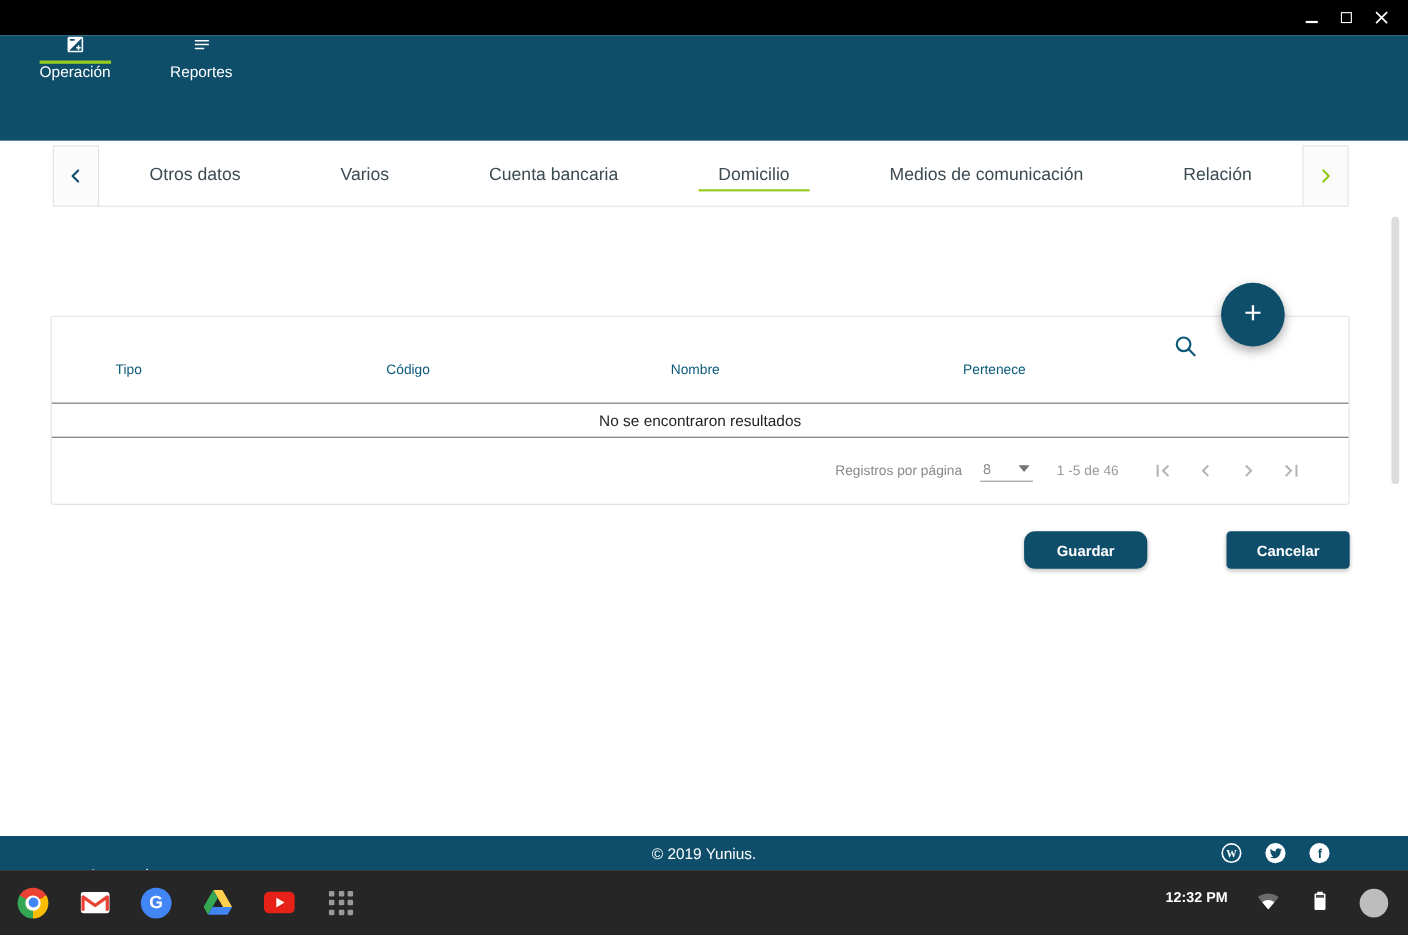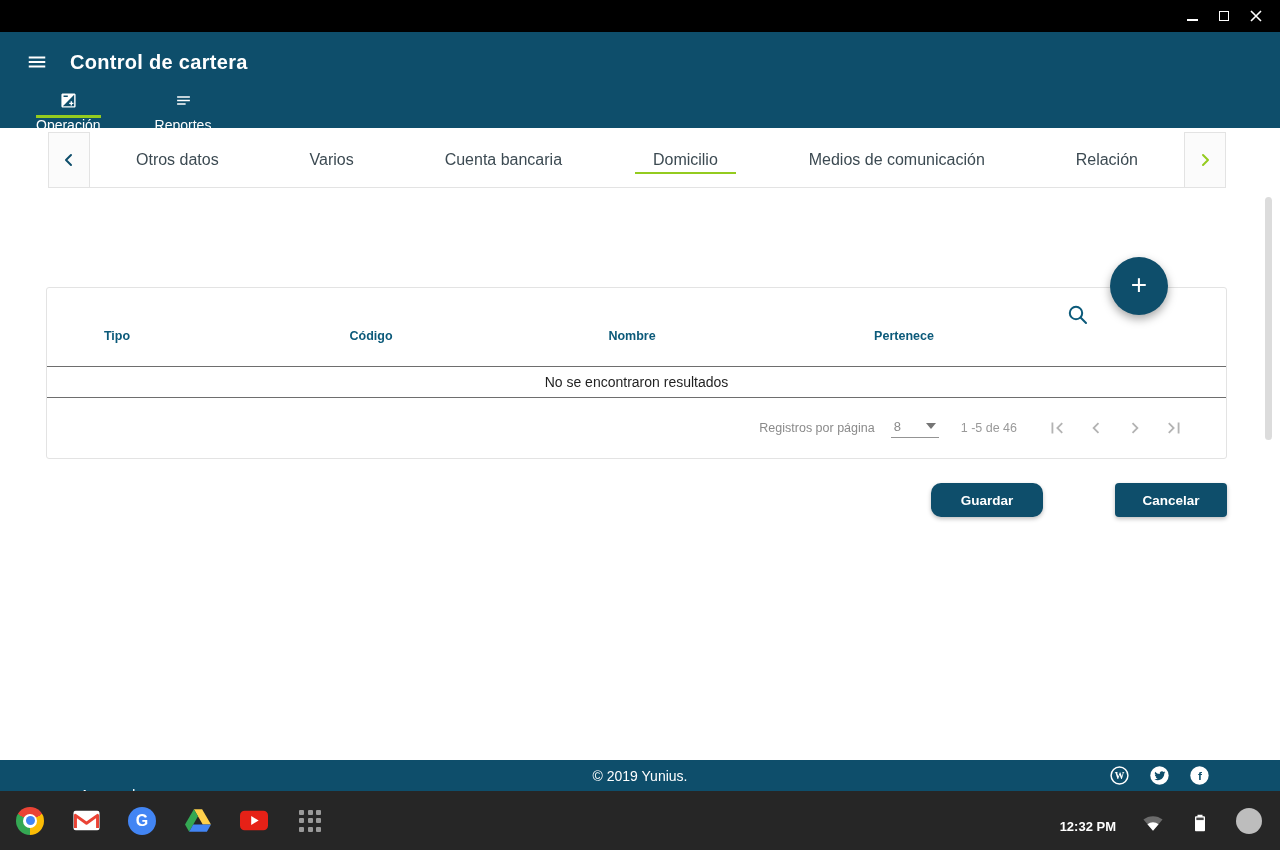--- a/index.html
+++ b/index.html
@@ -41,21 +41,21 @@
                        height:2px; background:#94cb1f; }
 
   
   .page-title { position:absolute; left:60px; top:92px; font-size:30px; font-weight:bold; color:#202020; }
 
   
   .card { position:absolute; left:46px; top:159px; width:1181px; height:172px; background:#fff;
           border:1px solid #e3e3e3; border-radius:3px; }
   .search-btn { position:absolute; left:1019px; top:15px; width:24px; height:24px; cursor:pointer; }
   .col-label { position:absolute; top:41px; transform:translateX(-50%); font-size:12.5px;
-               font-weight:bold; color:#0c5a7a; white-space:nowrap; }
+               font-weight:normal; color:#0c5a7a; white-space:nowrap; }
   .col-0 { left:70px; } .col-1 { left:324px; } .col-2 { left:585px; } .col-3 { left:857px; }
   .empty-row { position:absolute; left:0; right:0; top:78px; height:32px;
                border-top:1px solid #6e6e6e; border-bottom:1px solid #6e6e6e;
                display:flex; align-items:center; justify-content:center;
                font-size:14px; color:#1f1f1f; }
   .pager { position:absolute; left:0; right:0; top:110px; bottom:0; display:flex;
            align-items:center; justify-content:flex-end; padding-right:40px; }
   .pp-label { font-size:12.5px; color:#8a8a8a; }
   .pp-select { margin-left:16px; width:48px; display:flex; align-items:center;
                justify-content:space-between; border-bottom:1px solid #949494;
@@ -100,21 +100,21 @@
   .icon-chrome { width:28px; height:28px; border-radius:50%; position:relative;
                  background:conic-gradient(from 60deg,#fbbc05 0 120deg,#34a853 0 240deg,#ea4335 0 360deg); }
   .icon-chrome::before { content:""; position:absolute; left:7px; top:7px; width:14px; height:14px;
                          border-radius:50%; background:#fff; }
   .icon-chrome::after { content:""; position:absolute; left:9.5px; top:9.5px; width:9px; height:9px;
                         border-radius:50%; background:#4285f4; }
   .icon-google { width:28px; height:28px; border-radius:50%; background:#4285f4; color:#fff;
                  display:flex; align-items:center; justify-content:center; font-size:16px; font-weight:bold; }
   .icon-apps { display:grid; grid-template-columns:repeat(3,5px); grid-auto-rows:5px; gap:3.5px; }
   .icon-apps i { background:#9a9a9a; border-radius:1px; }
-  .shelf-status { margin-left:auto; display:flex; align-items:flex-end; gap:26px; padding-right:18px; }
+  .shelf-status { margin-left:auto; display:flex; align-items:flex-start; gap:26px; padding-right:18px; }
   .shelf-time { color:#fff; font-size:13px; font-weight:bold; }
   .avatar { width:26px; height:26px; border-radius:50%; background:#bdbdbd; cursor:pointer; }
 </style>
 </head>
 <body>
 
 <div id="app">
 
   <div class="titlebar">
     <div class="wc">
@@ -124,28 +124,20 @@
         <span class="wc-max-glyph"></span>
       </div>
     <div class="wc">
       <svg width="12" height="12" viewBox="0 0 12 12">
           <path d="M1 1l10 10M11 1L1 11" stroke="#fff" stroke-width="1.6"></path>
         </svg>
     </div>
   </div>
 
   <div class="appbar">
-    <div class="appbar-row1">
-      <div class="menu-btn">
-        <svg width="22" height="22" viewBox="0 0 24 24">
-            <path fill="#fff" d="M3 6h18v2.2H3zM3 10.9h18v2.2H3zM3 15.8h18v2.2H3z"></path>
-          </svg>
-      </div>
-      <div class="app-title">Control de cartera</div>
-    </div>
     <div class="appbar-row2">
       <div class="nav-item active">
         <span class="nicon">
           <svg width="17" height="17" viewBox="0 0 24 24">
               <path fill="#fff" d="M15 17v2h2v-2h2v-2h-2v-2h-2v2h-2v2h2zm5-15H4c-1.1 0-2 .9-2 2v16c0 1.1.9 2 2 2h16c1.1 0 2-.9 2-2V4c0-1.1-.9-2-2-2zM5 5h6v2H5V5zm15 15H4L20 4v16z"></path>
             </svg>
         </span>
         <span>Operación</span>
       </div>
       <div class="nav-item">

